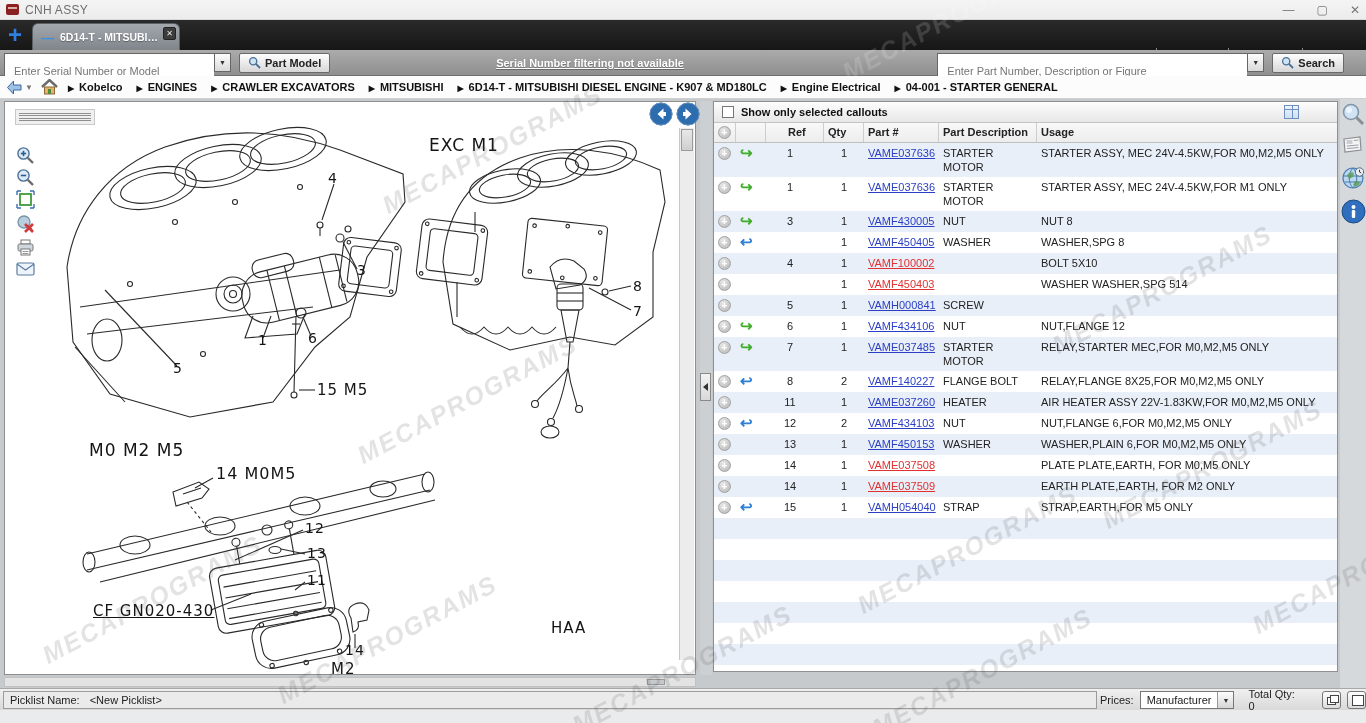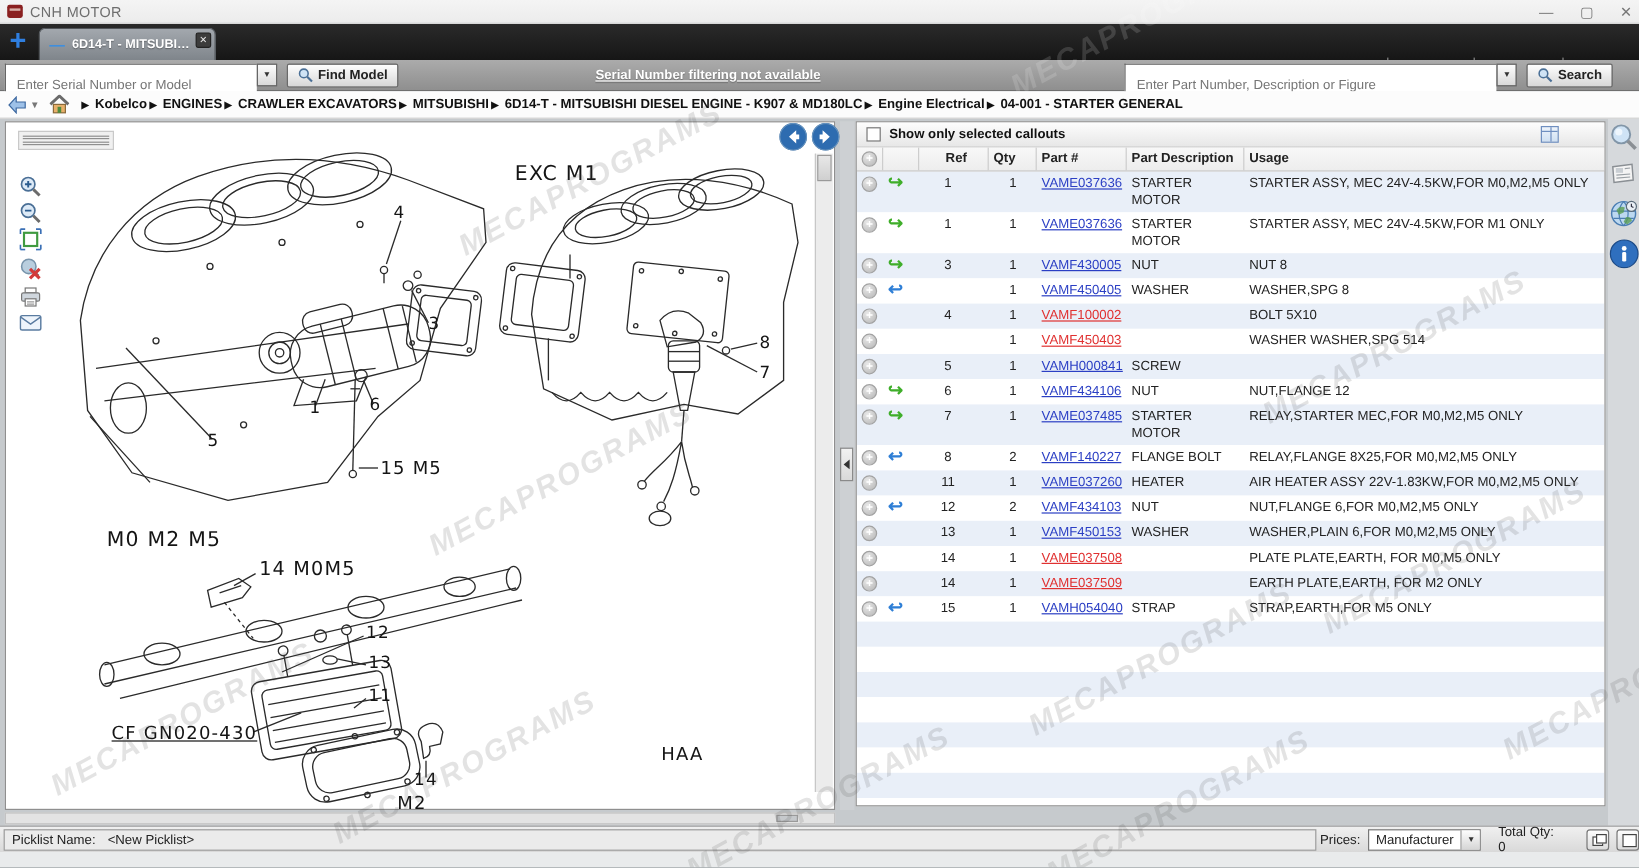--- a/index.html
+++ b/index.html
@@ -28,21 +28,21 @@
   
   .searchbar{position:absolute;left:0;top:50px;width:1366px;height:26px;background:linear-gradient(#ababab,#8f8f8f);border-bottom:1px solid #6f6f6f;display:flex;align-items:center;}
   .inputwrap{display:flex;height:19px;}
   .tfield{height:36px;border:1px solid #666;border-right:none;background:#fff;font-size:11px;color:#444;padding:0 9px;outline:none;}
   .ddbtn{width:17px;height:19px;border:1px solid #666;background:linear-gradient(#fdfdfd,#d9d9d9);font-size:7px;color:#333;display:flex;align-items:center;justify-content:center;cursor:pointer;}
   .toolbtn{height:20px;margin-left:8px;border:1px solid #6a6a6a;border-radius:2px;background:linear-gradient(#fefefe,#d7d7d7);display:flex;align-items:center;gap:4px;padding:0 8px;font-size:11px;font-weight:bold;color:#222;cursor:pointer;white-space:nowrap;}
   .notice{position:absolute;left:430px;width:320px;text-align:center;color:#fff;font-weight:bold;font-size:11px;text-shadow:0 1px 1px rgba(0,0,0,.3);text-decoration:underline;}
 
   
   .breadcrumb{position:absolute;left:0;top:76px;width:1366px;height:23px;background:#fcfcfc;border-bottom:1px solid #cfcfcf;display:flex;align-items:center;padding:0 6px;}
-  .bcitem{font-size:11px;font-weight:bold;color:#111;margin-right:2px;white-space:nowrap;cursor:pointer;}
+  .bcitem{font-size:11px;font-weight:bold;color:#111;margin-right:14px;white-space:nowrap;cursor:pointer;}
   .bcitem:before{content:"\25B6";font-size:8px;margin-right:5px;color:#111;}
   .backchev{font-size:8px;color:#777;margin:0 4px 0 2px;cursor:pointer;}
 
   
   .diagpanel{position:absolute;left:4px;top:101px;width:692px;height:574px;background:#fff;border:1px solid #8f8f8f;}
   .grip{position:absolute;left:10px;top:7px;width:80px;height:16px;background:#f0f0f0;border:1px solid #c9c9c9;display:flex;flex-direction:column;justify-content:space-evenly;padding:2px 3px;cursor:grab;}
   .grip i{display:block;height:1px;background:#8f8f8f;}
   .dtool{position:absolute;left:11px;width:20px;height:20px;cursor:pointer;}
   .navarrow{position:absolute;top:0px;width:24px;height:24px;cursor:pointer;}
   .vscroll{position:absolute;right:1px;top:26px;width:15px;height:532px;background:#ececec;border-left:1px solid #c7c7c7;}
@@ -105,21 +105,21 @@
 
   svg{display:block;}
 </style>
 </head>
 <body>
 
 <div id="app">
 
   <div class="titlebar">
     <span class="applogo"></span>
-    <span class="apptitle">CNH MOTOR</span>
+    <span class="apptitle">CNH ASSY</span>
     <span class="winbtns">
       <span>—</span>
       <span>▢</span>
       <span>✕</span>
     </span>
   </div>
 
   <div class="tabbar">
     <span class="newtab">+</span>
     <div class="tab">
@@ -141,21 +141,21 @@
   <div class="searchbar">
     <div class="inputwrap" style="margin-left:4px;">
       <input class="tfield" style="width: 210px;" placeholder="Enter Serial Number or Model">
       <span class="ddbtn">▼</span>
     </div>
     <div class="toolbtn">
       <svg width="13" height="13" viewBox="0 0 13 13">
           <circle cx="5.2" cy="5.2" r="3.6" fill="#cfe3f5" stroke="#4a6f96" stroke-width="1.3"></circle>
           <line x1="8" y1="8" x2="12" y2="12" stroke="#4a6f96" stroke-width="1.8"></line>
         </svg>
-      <span>Find Model</span>
+      <span>Part Model</span>
     </div>
     <span class="notice">Serial Number filtering not available</span>
     <div class="inputwrap" style="margin-left:auto;">
       <input class="tfield" style="width: 310px;" placeholder="Enter Part Number, Description or Figure">
       <span class="ddbtn">▼</span>
     </div>
     <div class="toolbtn" style="margin-right:22px;">
       <svg width="13" height="13" viewBox="0 0 13 13">
           <circle cx="5.2" cy="5.2" r="3.6" fill="#cfe3f5" stroke="#4a6f96" stroke-width="1.3"></circle>
           <line x1="8" y1="8" x2="12" y2="12" stroke="#4a6f96" stroke-width="1.8"></line>

